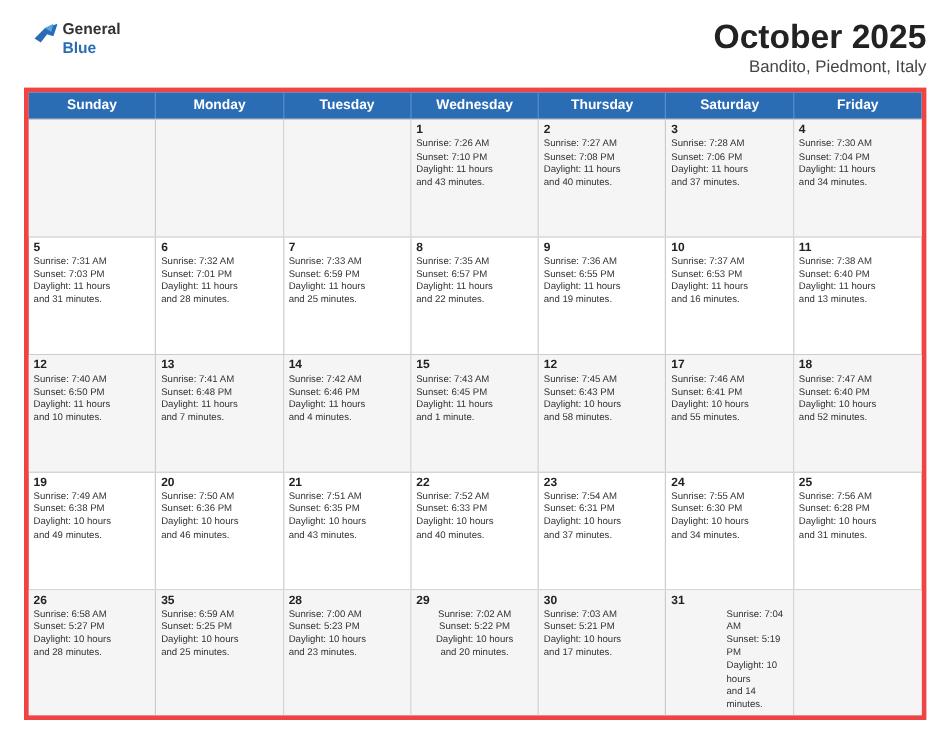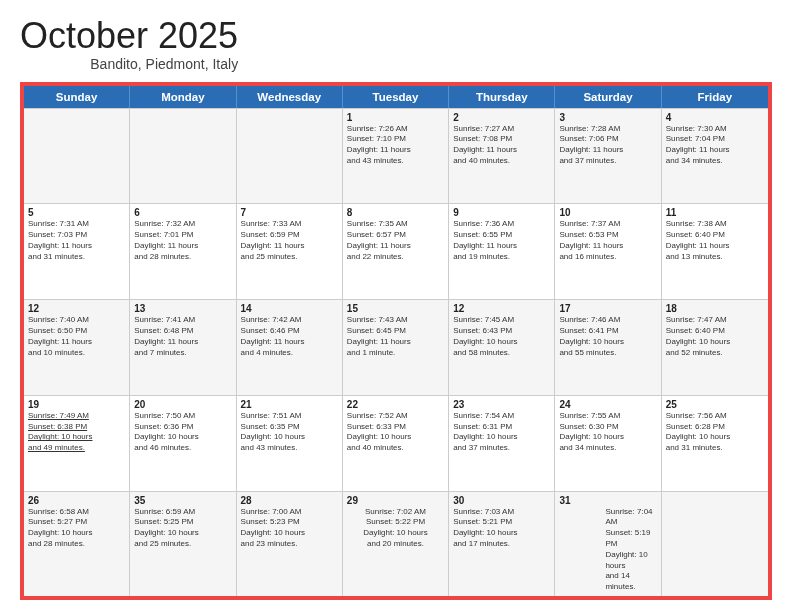--- a/index.html
+++ b/index.html
@@ -35,22 +35,22 @@
     .logo-text .general { color: #333; font-weight: bold; }
     .logo-text .blue { color: #2a6db5; font-weight: bold; }
     .logo-bird {
       width: 28px;
       height: 28px;
     }
     .title-area {
       text-align: right;
     }
     .month-title {
-      font-size: 36px;
-      font-weight: normal;
+      font-size: 28px;
+      font-weight: bold;
       color: #222;
       line-height: 1.1;
     }
     .subtitle {
       font-size: 14px;
       color: #444;
     }
     .calendar {
       flex: 1;
       display: flex;
@@ -105,32 +105,42 @@
       font-size: 8px;
       color: #333;
       line-height: 1.35;
     }
   </style>
 </head>
 <body>
 
 <div class="page">
   <div class="header">
+    <div class="logo">
+      <svg class="logo-bird" viewBox="0 0 32 32" width="32" height="32">
+        <polygon points="20,6 32,2 28,14 22,12 16,20 10,16" fill="#2a6db5"></polygon>
+        <polygon points="20,6 28,2 26,10" fill="#5ba3e0"></polygon>
+      </svg>
+      <div class="logo-text">
+        <span class="general">General</span><br>
+        <span class="blue">Blue</span>
+      </div>
+    </div>
     <div class="title-area">
       <div class="month-title">October 2025</div>
       <div class="subtitle">Bandito, Piedmont, Italy</div>
     </div>
   </div>
 
   <div class="calendar">
     <div class="cal-header-row">
     <div class="cal-header-cell">Sunday</div>
         <div class="cal-header-cell">Monday</div>
+        <div class="cal-header-cell">Tuesday</div>
         <div class="cal-header-cell">Wednesday</div>
-        <div class="cal-header-cell">Tuesday</div>
         <div class="cal-header-cell">Thursday</div>
         <div class="cal-header-cell">Saturday</div>
         <div class="cal-header-cell">Friday</div>
       </div>
     <div class="cal-body">
     <div class="cal-row">
           <div class="cal-cell empty alt-row"></div>
           <div class="cal-cell empty alt-row"></div>
           <div class="cal-cell empty alt-row"></div>
           <div class="cal-cell alt-row">
@@ -260,21 +270,21 @@
             <div class="day-number">18</div>
             <div class="day-info" style="white-space: pre-line;">Sunrise: 7:47 AM
 Sunset: 6:40 PM
 Daylight: 10 hours
 and 52 minutes.</div>
           </div>
         </div>
         <div class="cal-row">
           <div class="cal-cell">
             <div class="day-number">19</div>
-            <div class="day-info" style="white-space: pre-line; text-decoration: underline;">Sunrise: 7:49 AM
+            <div class="day-info" style="white-space: pre-line;">Sunrise: 7:49 AM
 Sunset: 6:38 PM
 Daylight: 10 hours
 and 49 minutes.</div>
           </div>
           <div class="cal-cell">
             <div class="day-number">20</div>
             <div class="day-info" style="white-space: pre-line;">Sunrise: 7:50 AM
 Sunset: 6:36 PM
 Daylight: 10 hours
 and 46 minutes.</div>

